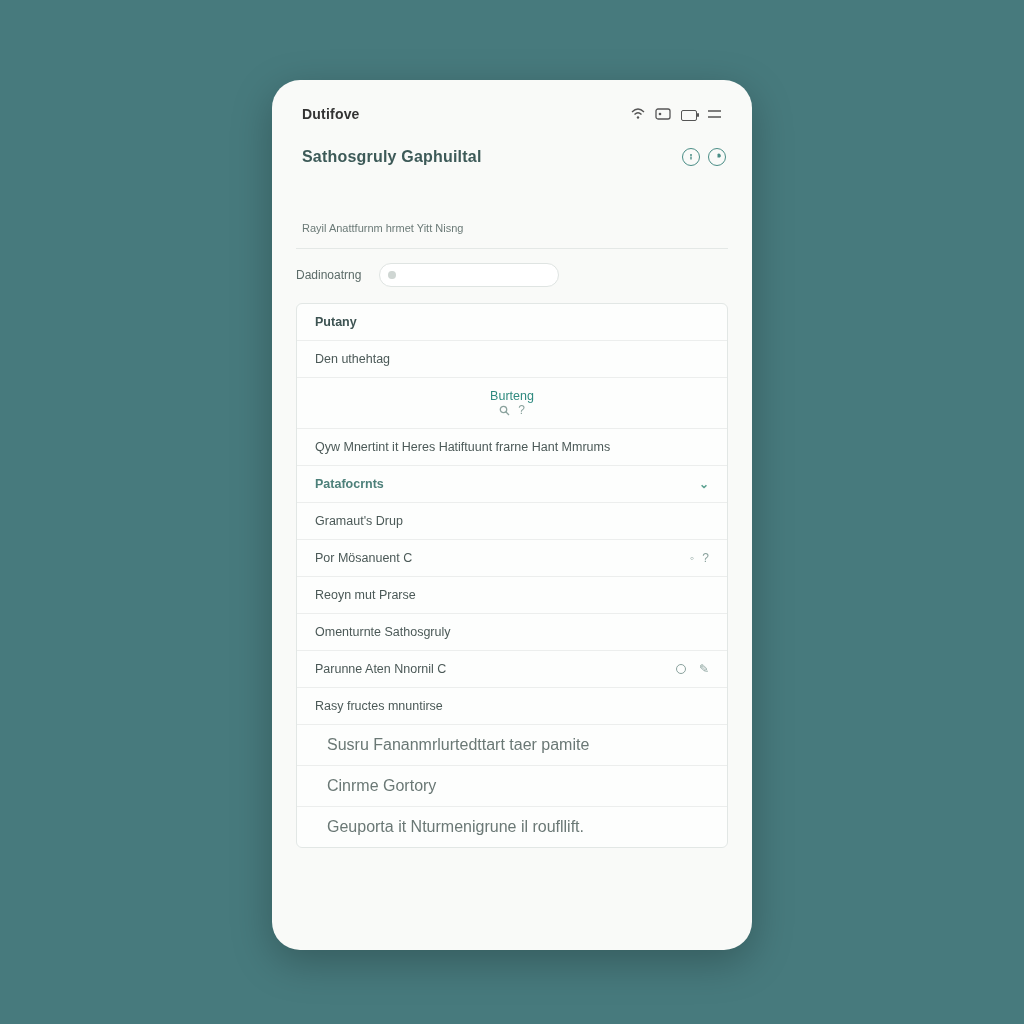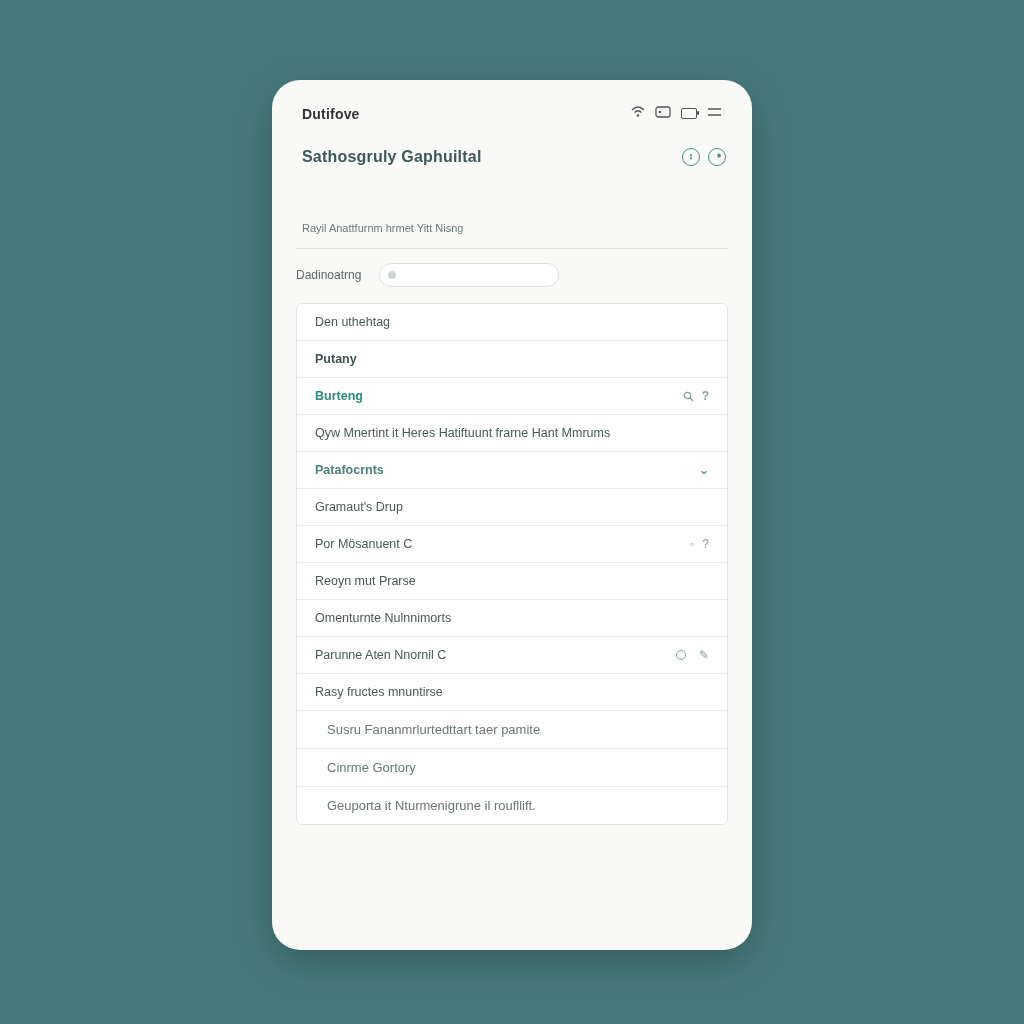--- a/index.html
+++ b/index.html
@@ -18,21 +18,21 @@
     background: #f9faf8;
     border-radius: 28px;
     box-shadow: 0 12px 40px rgba(0,0,0,0.25);
     padding: 26px 0 0 0;
     overflow: hidden;
     position: relative;
   }
   .statusbar {
     display: flex;
     justify-content: space-between;
-    align-items: flex-start;
+    align-items: flex-end;
     padding: 0 30px 14px 30px;
   }
   .brand {
     font-weight: 700;
     font-size: 14px;
     color: #333;
     letter-spacing: 0.2px;
   }
   .status-icons {
     display: flex;
@@ -125,25 +125,26 @@
     justify-content:space-between;
     align-items:center;
   }
   .row:last-child { border-bottom:none; }
   .row.head {
     font-weight:600;
     color:#3d5352;
   }
   .row.teal {
     color:#2f8a7f;
-    font-weight:700;
+    font-weight:400;
+    flex-direction:column;
   }
   .row.sub {
     padding-left: 30px;
-    font-size: 13px;
+    font-size: 16px;
     color:#6a7875;
   }
   .row.section {
     color:#4d807a;
     font-weight:600;
     gap:36px;
   }
   .row .right {
     display:flex;gap:8px;align-items:center;
     color:#8aa29d;
@@ -216,25 +217,25 @@
 
   <div class="search-row">
     <span class="search-label">Dadinoatrng</span>
     <div class="pill">
       <span class="dot"></span>
       <input type="text" style="border: none; outline: none; background: transparent; width: 100%; font-size: 11px;" placeholder="">
     </div>
   </div>
 
   <div class="panel" id="panel">
-      <div class="row plain">
-        <span>Den uthehtag</span>
-      </div>
       <div class="row head">
         <span>Putany</span>
+      </div>
+      <div class="row plain">
+        <span>Den uthehtag</span>
       </div>
       <div class="row teal">
         <span>Burteng</span>
         <span class="right">
           <svg width="11" height="11" viewBox="0 0 11 11">
             <circle cx="4.5" cy="4.5" r="3.2" stroke="#8aa29d" stroke-width="1.3" fill="none"></circle>
             <line x1="7" y1="7" x2="10" y2="10" stroke="#8aa29d" stroke-width="1.3"></line>
           </svg>
           <span class="small-icon">?</span>
         </span>
@@ -255,21 +256,21 @@
         <span>Por Mösanuent C</span>
         <span class="right">
           <span class="small-icon">◦</span>
           <span class="small-icon">?</span>
         </span>
       </div>
       <div class="row plain">
         <span>Reoyn mut Prarse</span>
       </div>
       <div class="row plain">
-        <span>Omenturnte Nulnnimorts</span>
+        <span>Omenturnte Sathosgruly</span>
       </div>
       <div class="row plain">
         <span>Parunne Aten Nnornil C</span>
         <span class="right">
           <span class="gear"></span>
           <span class="small-icon" style="margin-left:4px">✎</span>
         </span>
       </div>
       <div class="row plain">
         <span>Rasy fructes mnuntirse</span>

